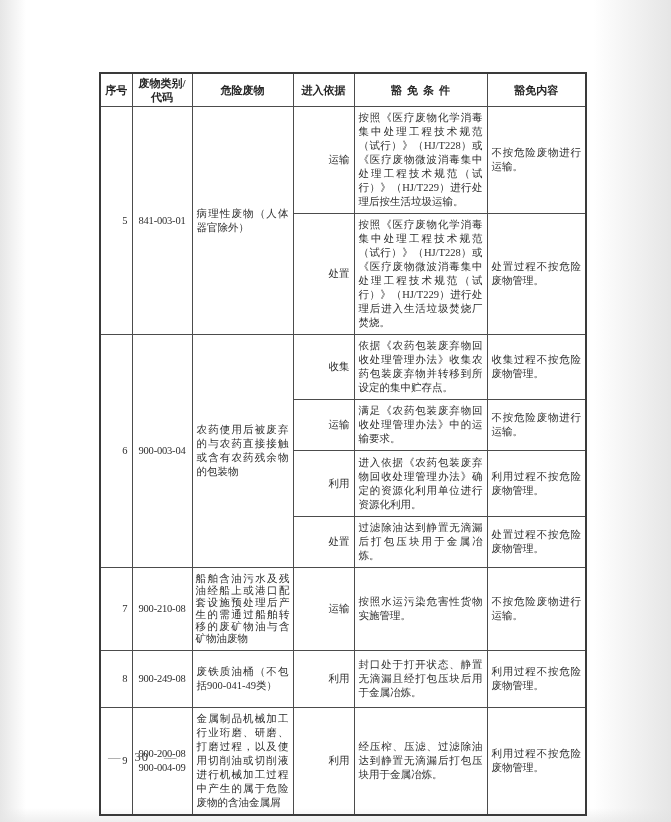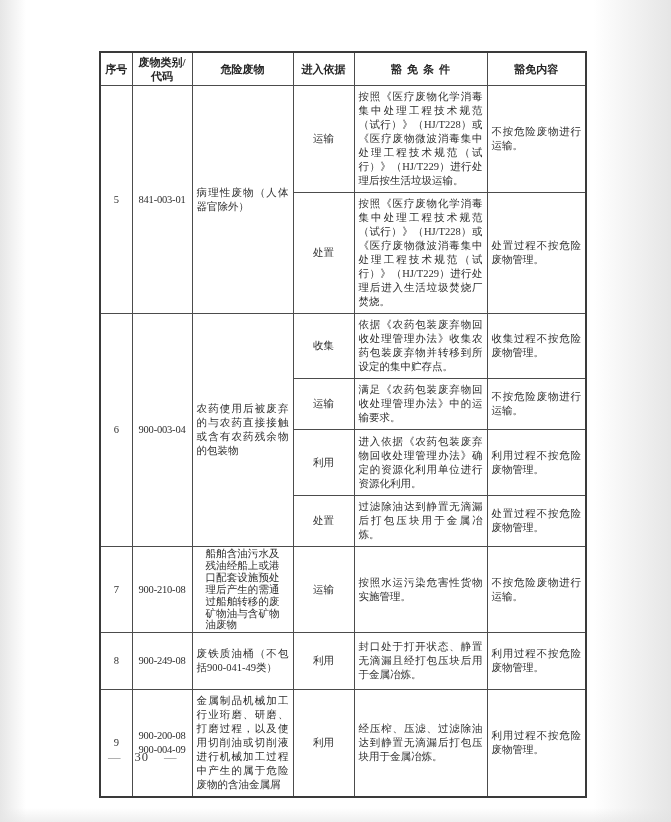--- a/index.html
+++ b/index.html
@@ -11,41 +11,41 @@
   }
   .page{
     position:relative;width:671px;height:822px;overflow:hidden;
     background:
       linear-gradient(to right,#e6e6e6 0,rgba(255,255,255,0) 26px),
       linear-gradient(to left,rgba(225,225,225,.85) 0,rgba(255,255,255,0) 78px),
       linear-gradient(to top,rgba(235,235,235,.8) 0,rgba(255,255,255,0) 14px),
       #ffffff;
   }
   table.waste-table{
-    position:absolute;left:99px;top:51px;width:486px;
+    position:absolute;left:99px;top:72px;width:486px;
     border-collapse:collapse;table-layout:fixed;
     border:2px solid #3a3a3a;
   }
   .waste-table th,.waste-table td{
     border:1px solid #4c4c4c;
     padding:4px 4px;
     vertical-align:middle;
     font-size:10.5px;
     line-height:14px;
     overflow:hidden;
   }
   .waste-table th{
     font-weight:bold;text-align:center;padding:2px 1px;
     white-space:pre-line;font-size:11px;line-height:14px;color:#262626;
   }
   .th-condition{letter-spacing:5px;text-indent:5px;}
-  .c-no,.c-stage{text-align:center;}
+  .c-no,.c-stage{text-align:right;}
   .c-code{text-align:center;white-space:pre-line;font-size:10px;letter-spacing:-0.2px;margin-top:20px;}
   .c-waste,.c-condition,.c-content{text-align:justify;}
-  .c-waste.tight{line-height:11.9px;padding:1px 13px;}
+  .c-waste.tight{line-height:11.9px;padding:1px 3px;}
   .footer{
     position:absolute;left:108px;top:750px;
     display:flex;align-items:center;gap:15px;
     font-size:12.5px;color:#3a3a3a;
   }
   .footer .dash{color:#8a8a8a;letter-spacing:-1px;}
   .footer .num{letter-spacing:1px;}
 </style>
 </head>
 <body>

